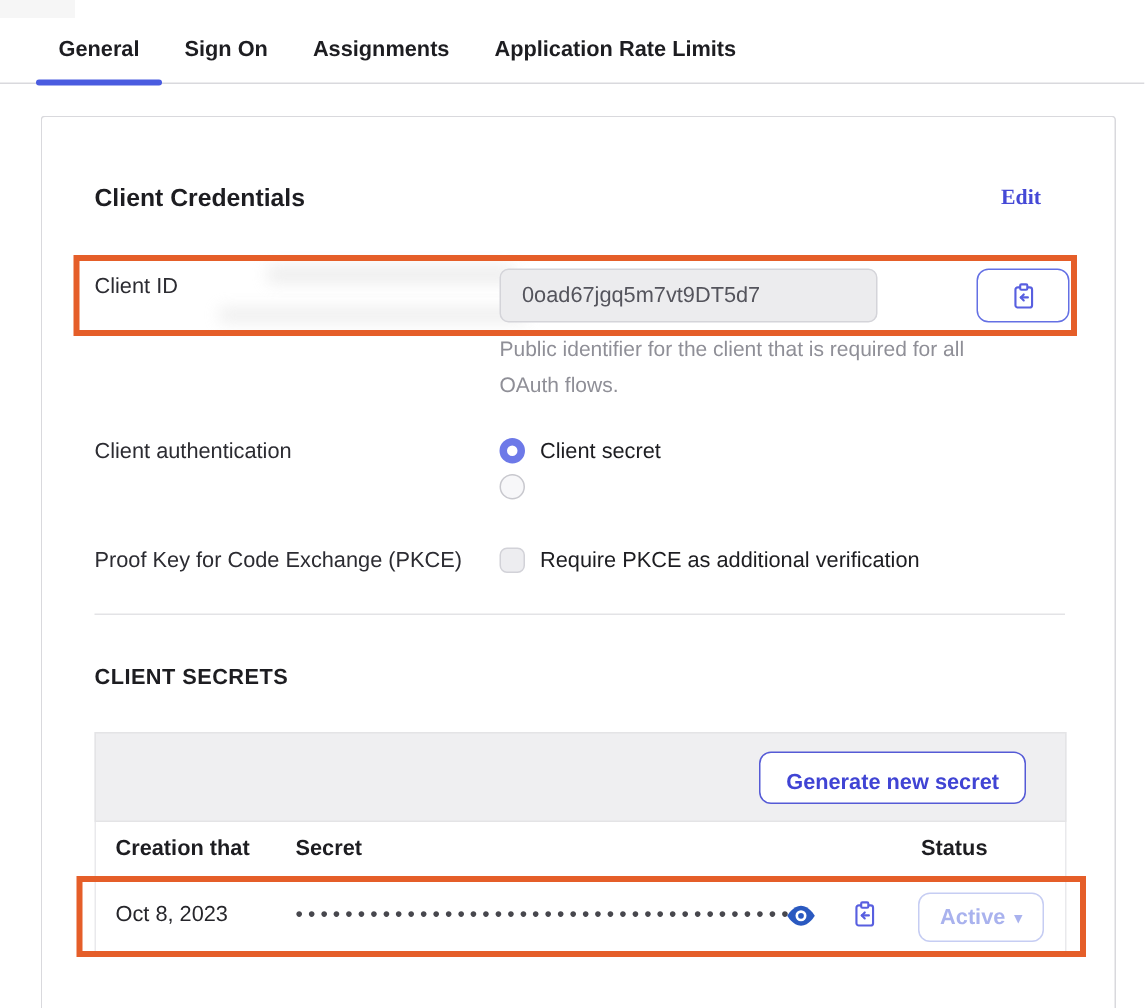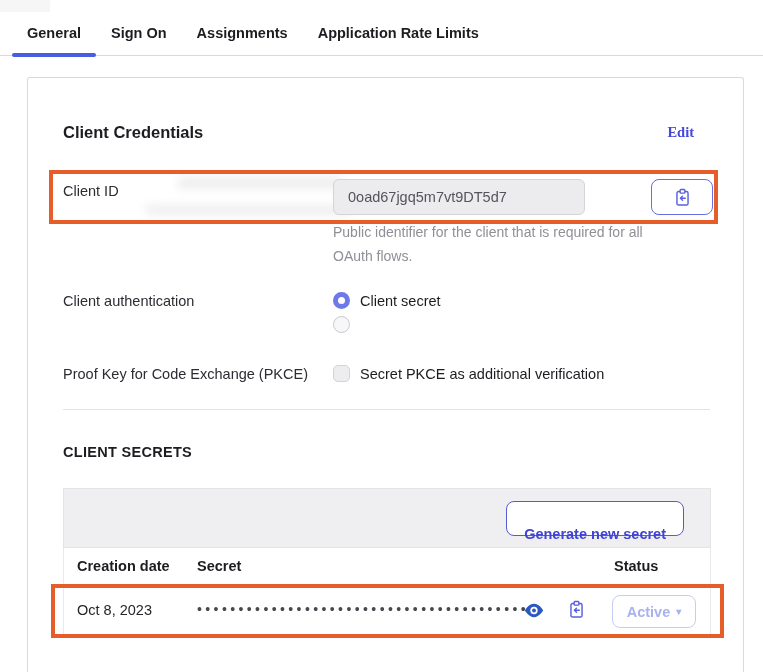--- a/index.html
+++ b/index.html
@@ -10,21 +10,21 @@
     font-family:"Liberation Sans", sans-serif;
     color:#1d1d21;
     overflow:hidden;
   }
   .top-artifact { position:absolute; top:0; left:0; width:50px; height:12px; background:#f6f6f6; }
 
   
   .tabbar {
     position:absolute; top:0; left:0; width:763px; height:56px;
     border-bottom:1px solid #d9d9dd;
-    display:flex; align-items:flex-end; padding-left:12px;
+    display:flex; align-items:flex-end; padding-left:24px;
   }
   .tab {
     position:relative; padding:0 15px 14px;
     font-size:14.5px; font-weight:700; color:#1d1d21;
     cursor:pointer; white-space:nowrap;
   }
   .tab.active::after {
     content:""; position:absolute; left:0; right:0; bottom:-2px;
     height:4px; background:#4a5ce0; border-radius:2px;
   }
@@ -91,21 +91,21 @@
 
   .divider { left:35px; top:331px; width:647px; height:1px; background:#e3e3e6; }
 
   .secrets-title { left:35px; top:366px; font-size:14.5px; font-weight:700; letter-spacing:.3px; }
 
   .toolbar {
     left:35px; top:410px; width:648px; height:60px;
     background:#efeff1; border:1px solid #e4e4e6;
   }
   .generate-btn {
-    right:26px; top:12px; height:35px; padding:16px 17px;
+    right:26px; top:12px; height:35px; padding:4px 17px;
     background:#fff; border:1px solid #555ad6; border-radius:8px;
     color:#4044d4; font-weight:700; font-size:14.5px; line-height:33px;
     cursor:pointer;
   }
 
   .table-header {
     left:35px; top:470px; width:648px; height:38px;
     background:#fff; border-bottom:1px solid #cfcfd3;
     border-left:1px solid #e9e9ec; border-right:1px solid #e9e9ec;
   }
@@ -171,32 +171,32 @@
 
   <div class="hl-box box1"></div>
 
   <div class="field-label lbl-auth">Client authentication</div>
   <div class="radio selected r1"></div>
   <div class="opt-label opt1">Client secret</div>
   <div class="radio r2"></div>
 
   <div class="field-label lbl-pkce">Proof Key for Code Exchange (PKCE)</div>
   <div class="checkbox"></div>
-  <div class="opt-label opt-pkce">Secret PKCE as additional verification</div>
+  <div class="opt-label opt-pkce">Require PKCE as additional verification</div>
 
   <div class="divider"></div>
 
   <h3 class="secrets-title">CLIENT SECRETS</h3>
 
   <div class="toolbar">
     <button class="generate-btn">Generate new secret</button>
   </div>
 
   <div class="table-header">
-    <div class="th th-date">Creation date</div>
+    <div class="th th-date">Creation that</div>
     <div class="th th-secret">Secret</div>
     <div class="th th-status">Status</div>
   </div>
 
   <div class="table-row">
     <div class="cell-date">Oct 8, 2023</div>
     <div class="cell-secret">••••••••••••••••••••••••••••••••••••••••</div>
 
     <div class="eye-btn">
       <svg width="20" height="15" viewBox="0 0 24 16">

